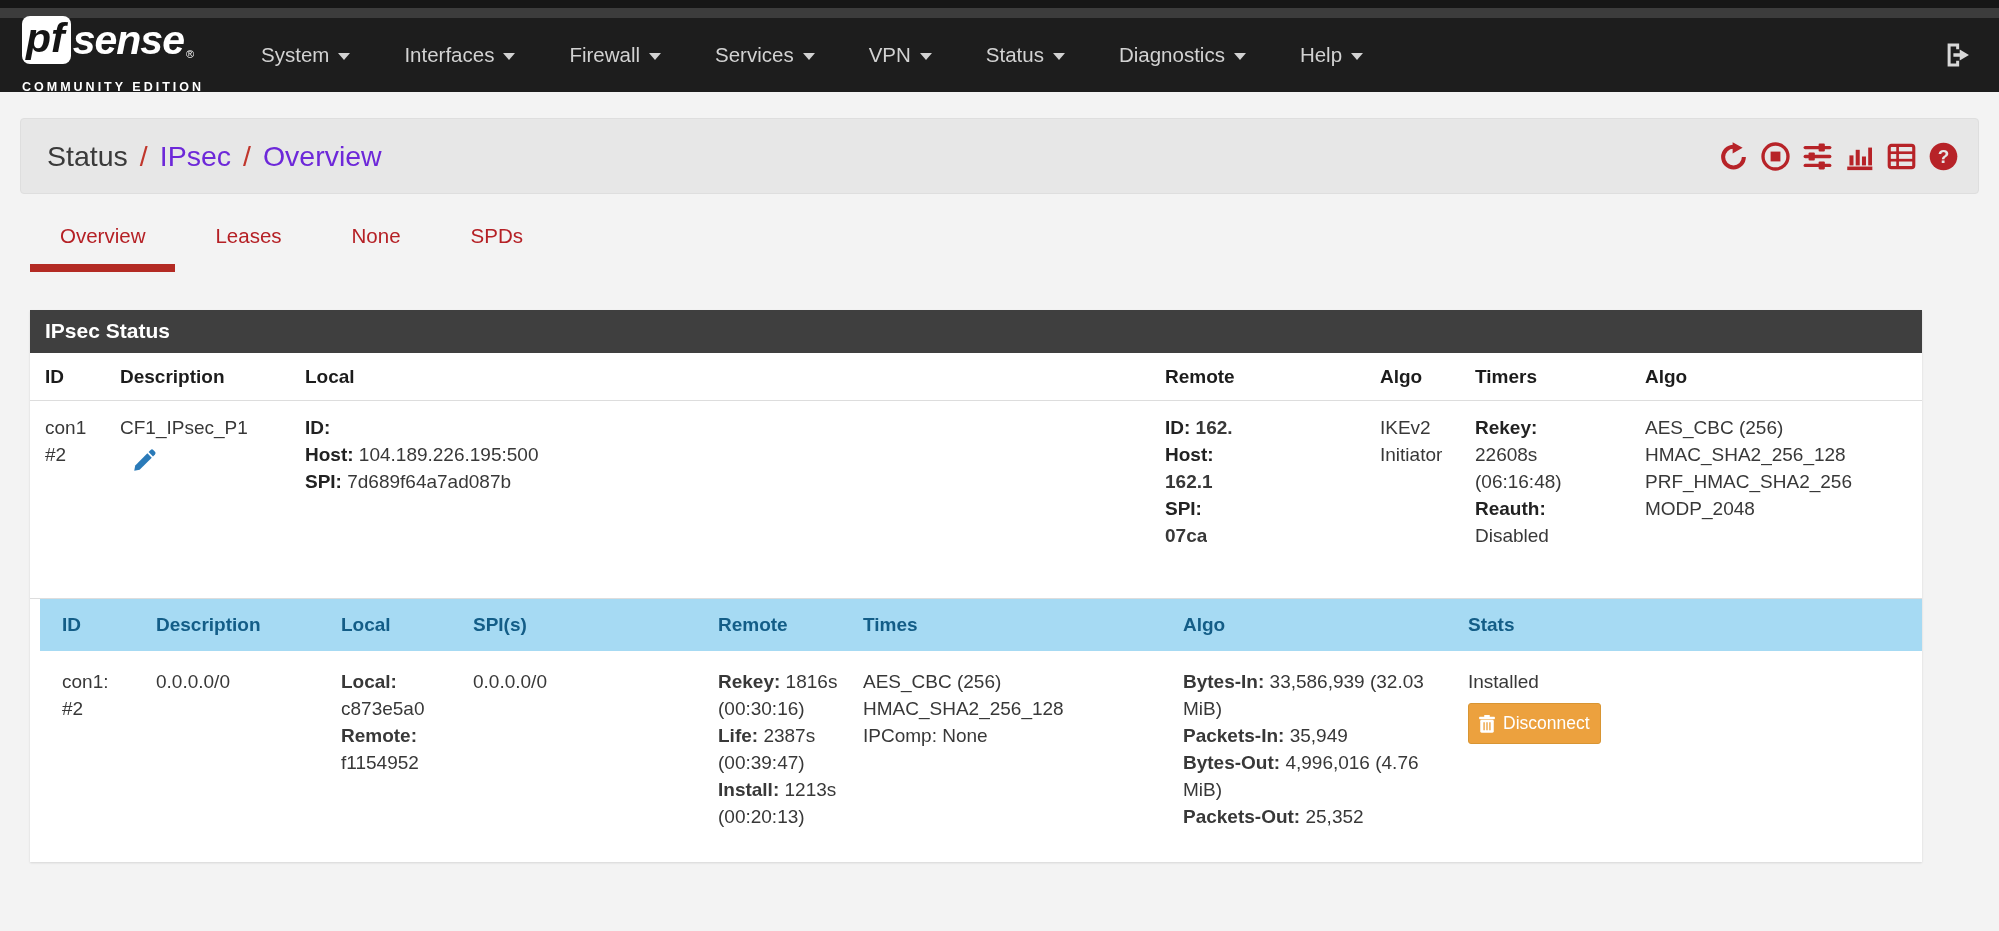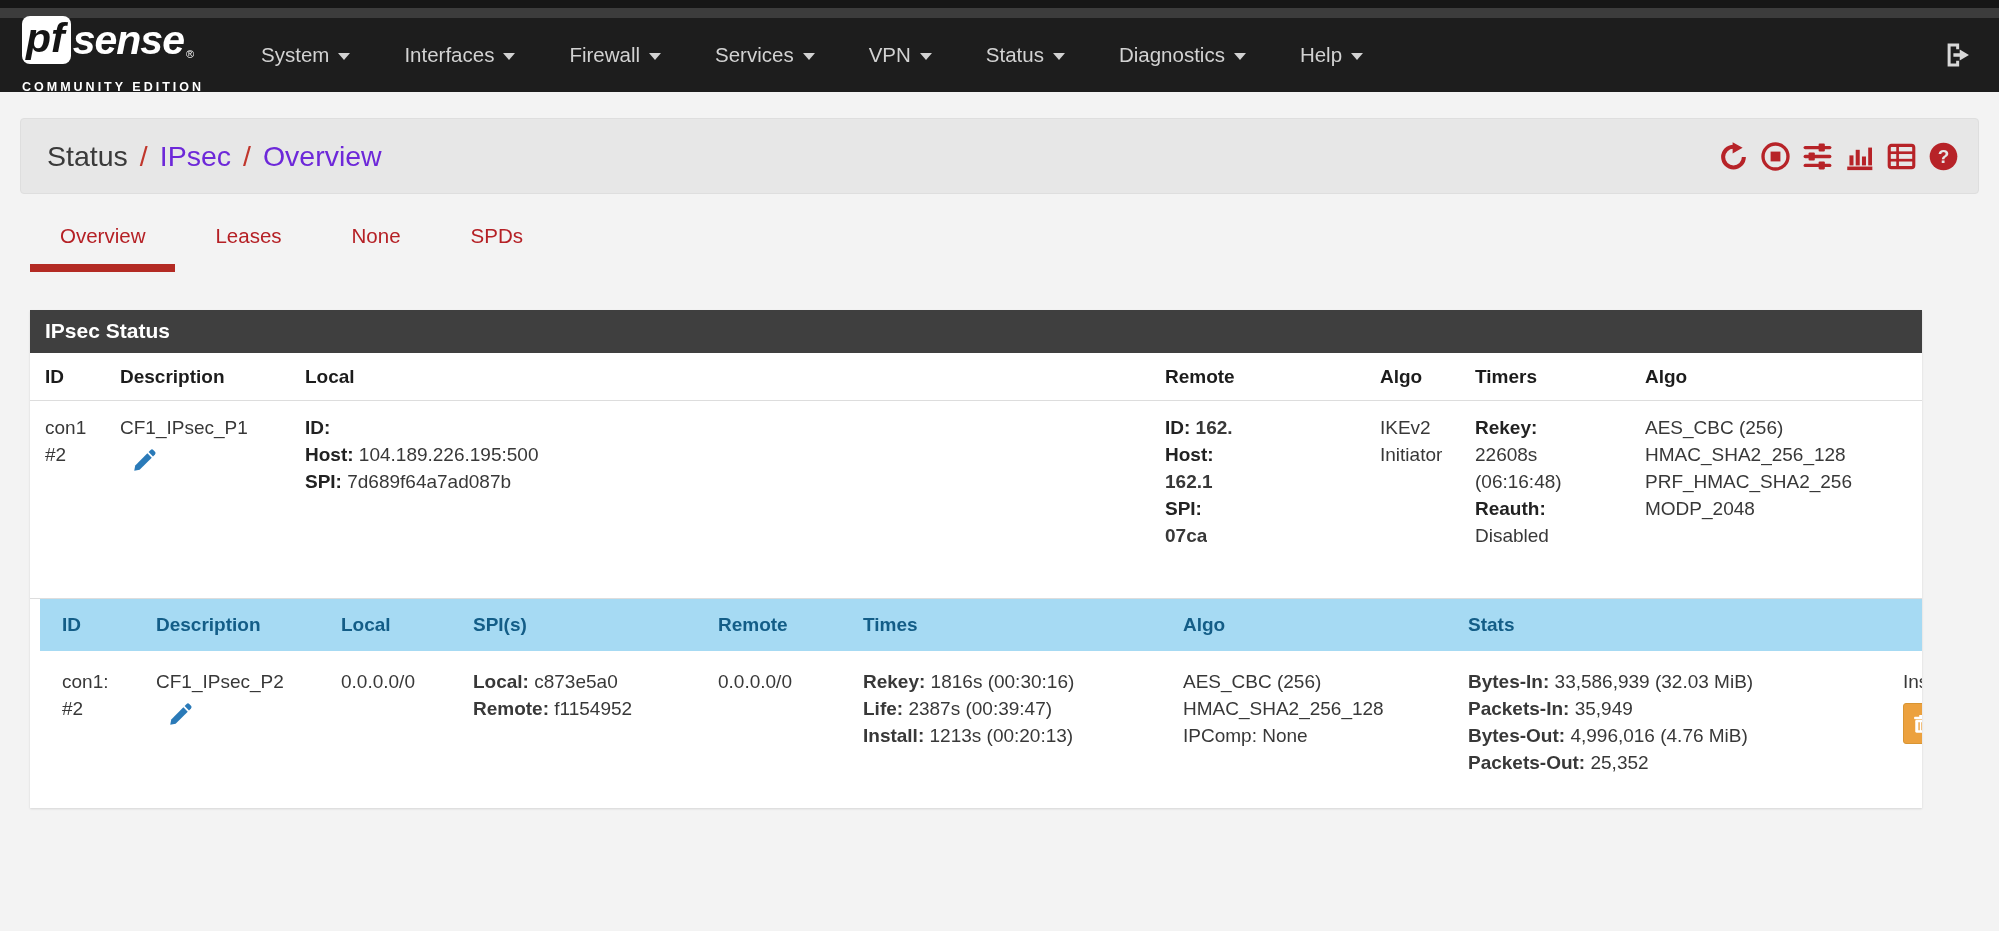--- a/index.html
+++ b/index.html
@@ -290,29 +290,20 @@
         <div>Algo</div>
         <div>Stats</div>
         <div></div>
       </div>
 
       <div class="grid-child child-row">
         <div>
           <div>con1:</div>
           <div>#2</div>
         </div>
-        <div>
-          <div>CF1_IPsec_P2</div>
-          <span class="pencil">
-            <svg viewBox="0 0 20 20" fill="#2a7ab8">
-                <path d="M2.6 13.9L12.3 4.2l3.5 3.5L6.1 17.4l-4.3.8z"></path>
-                <path d="M13.3 3.2l1.6-1.6a1.5 1.5 0 0 1 2.1 0l1.4 1.4a1.5 1.5 0 0 1 0 2.1l-1.6 1.6z"></path>
-              </svg>
-          </span>
-        </div>
         <div>0.0.0.0/0</div>
         <div>
           <div><b>Local:</b> <span>c873e5a0</span></div>
           <div><b>Remote:</b> <span>f1154952</span></div>
         </div>
         <div>0.0.0.0/0</div>
         <div>
           <div><b>Rekey:</b> <span>1816s (00:30:16)</span></div>
           <div><b>Life:</b> <span>2387s (00:39:47)</span></div>
           <div><b>Install:</b> <span>1213s (00:20:13)</span></div>

